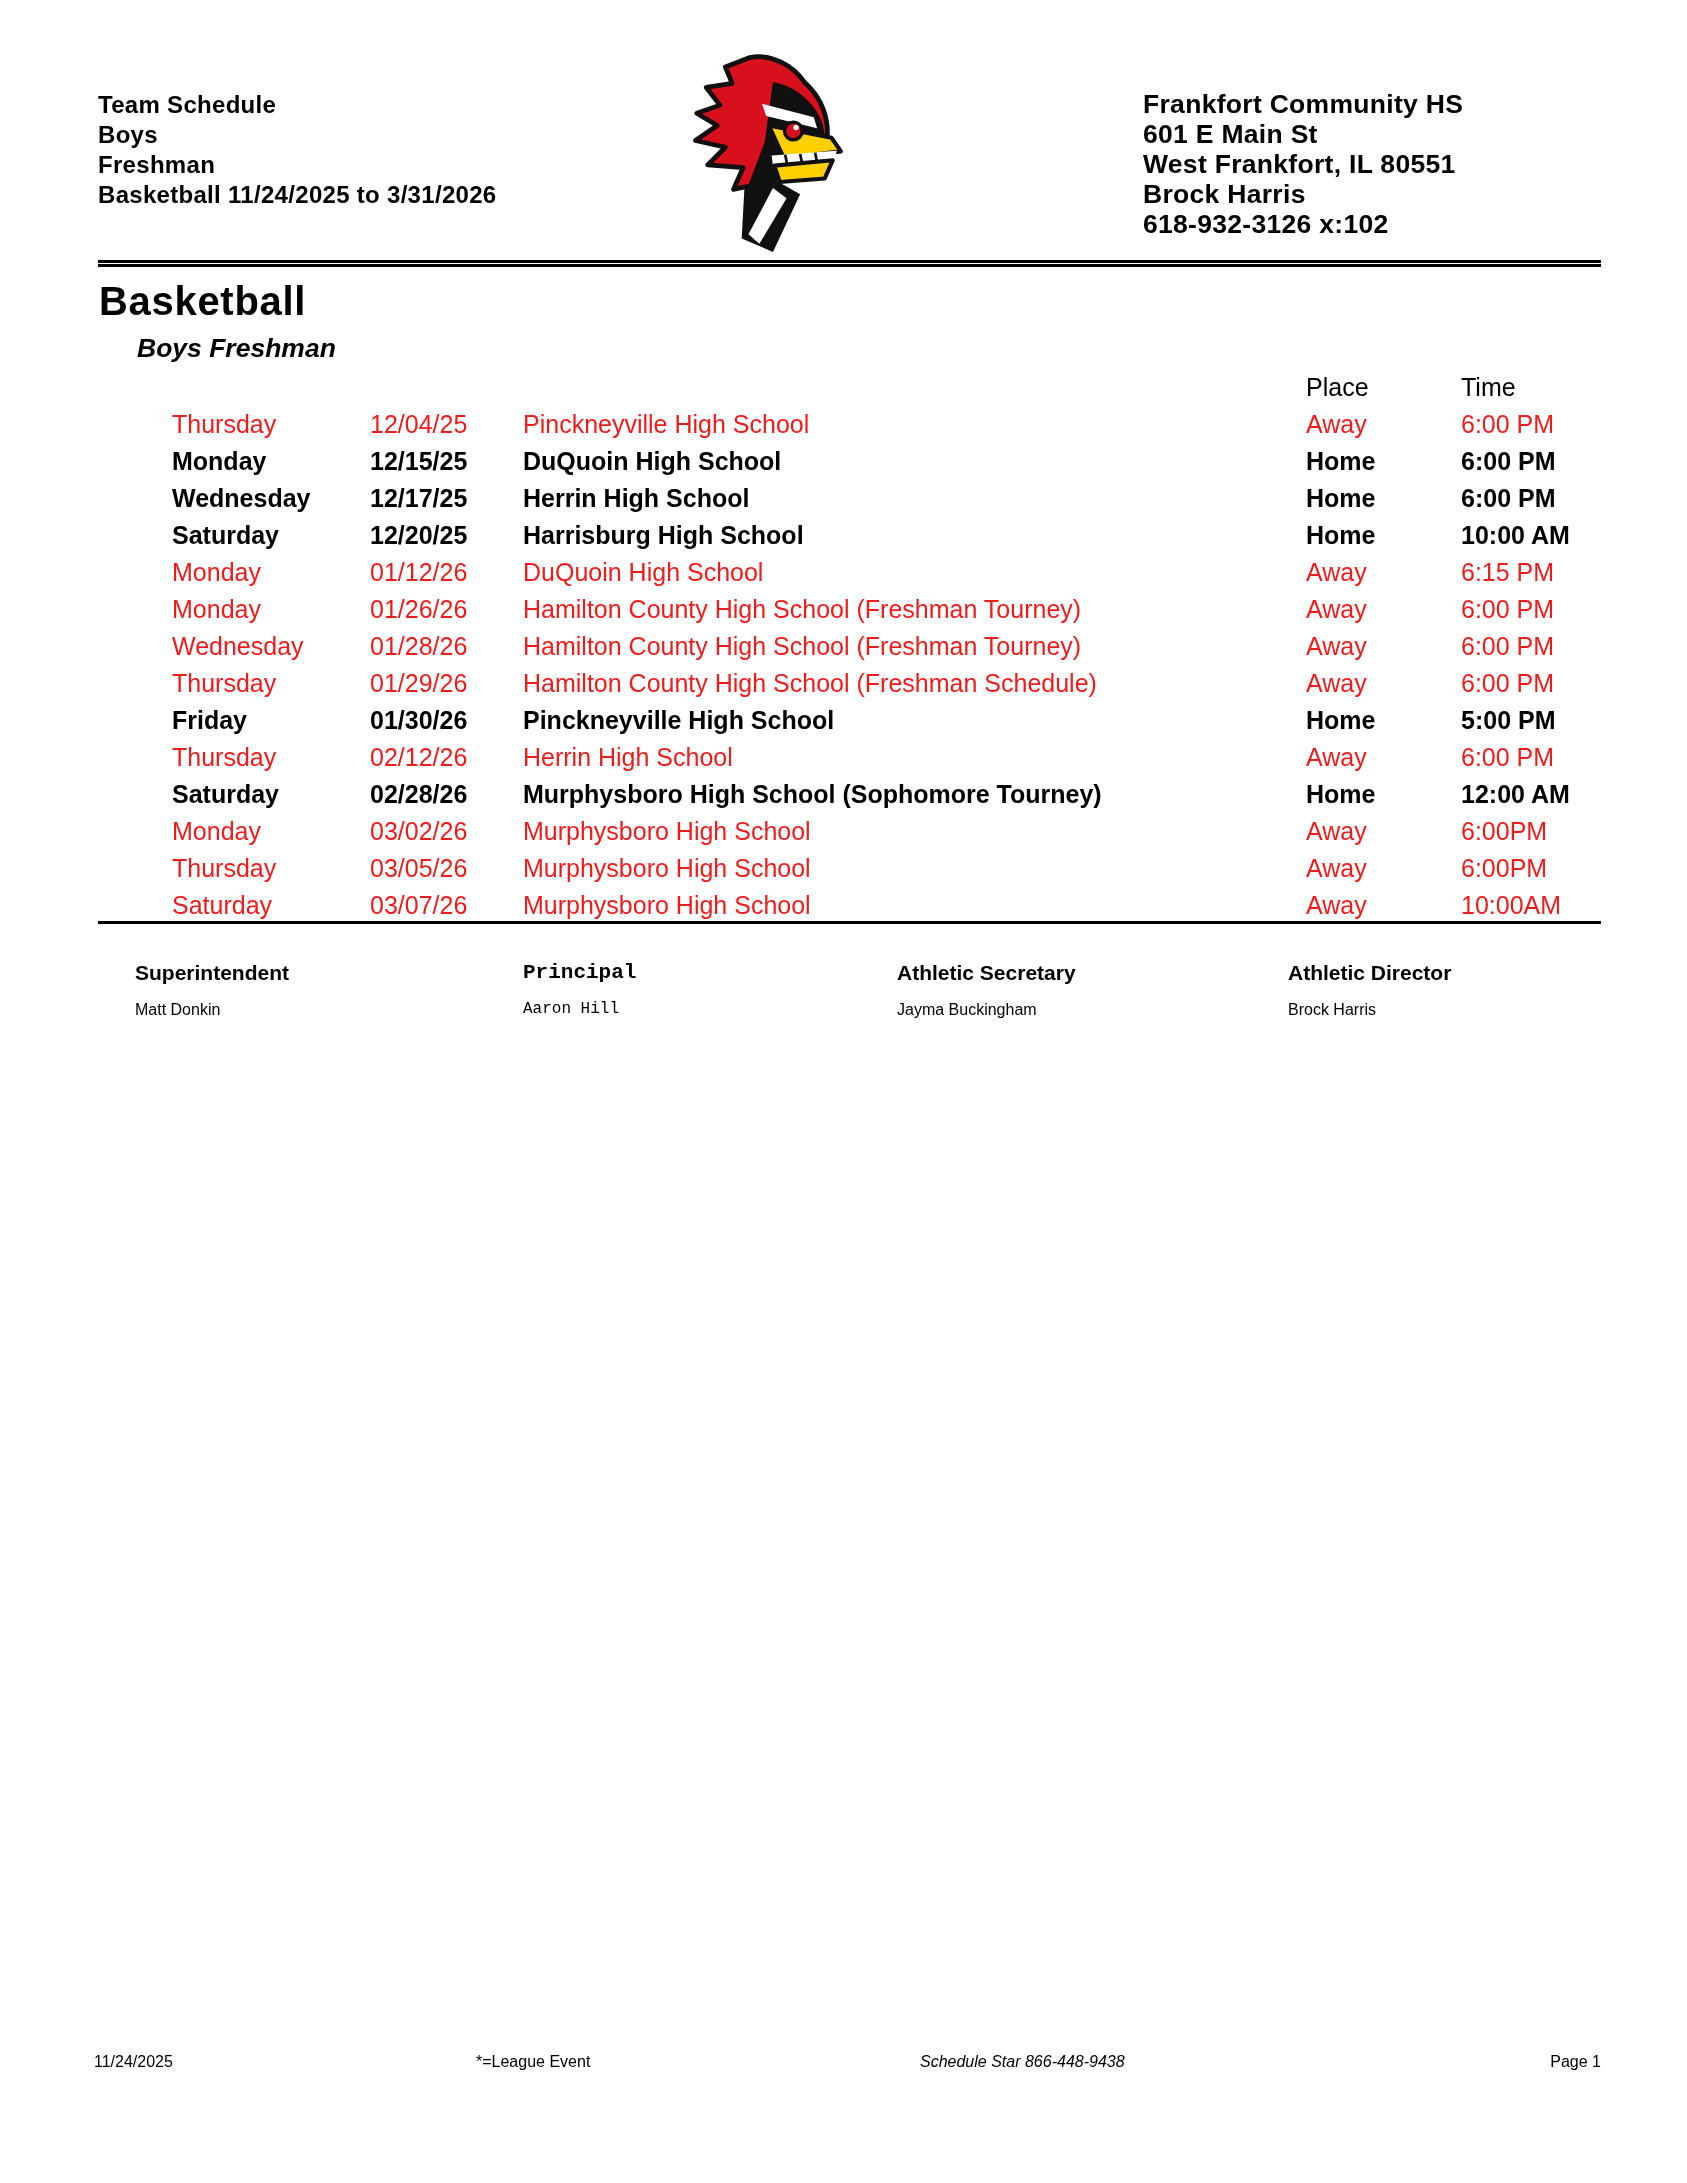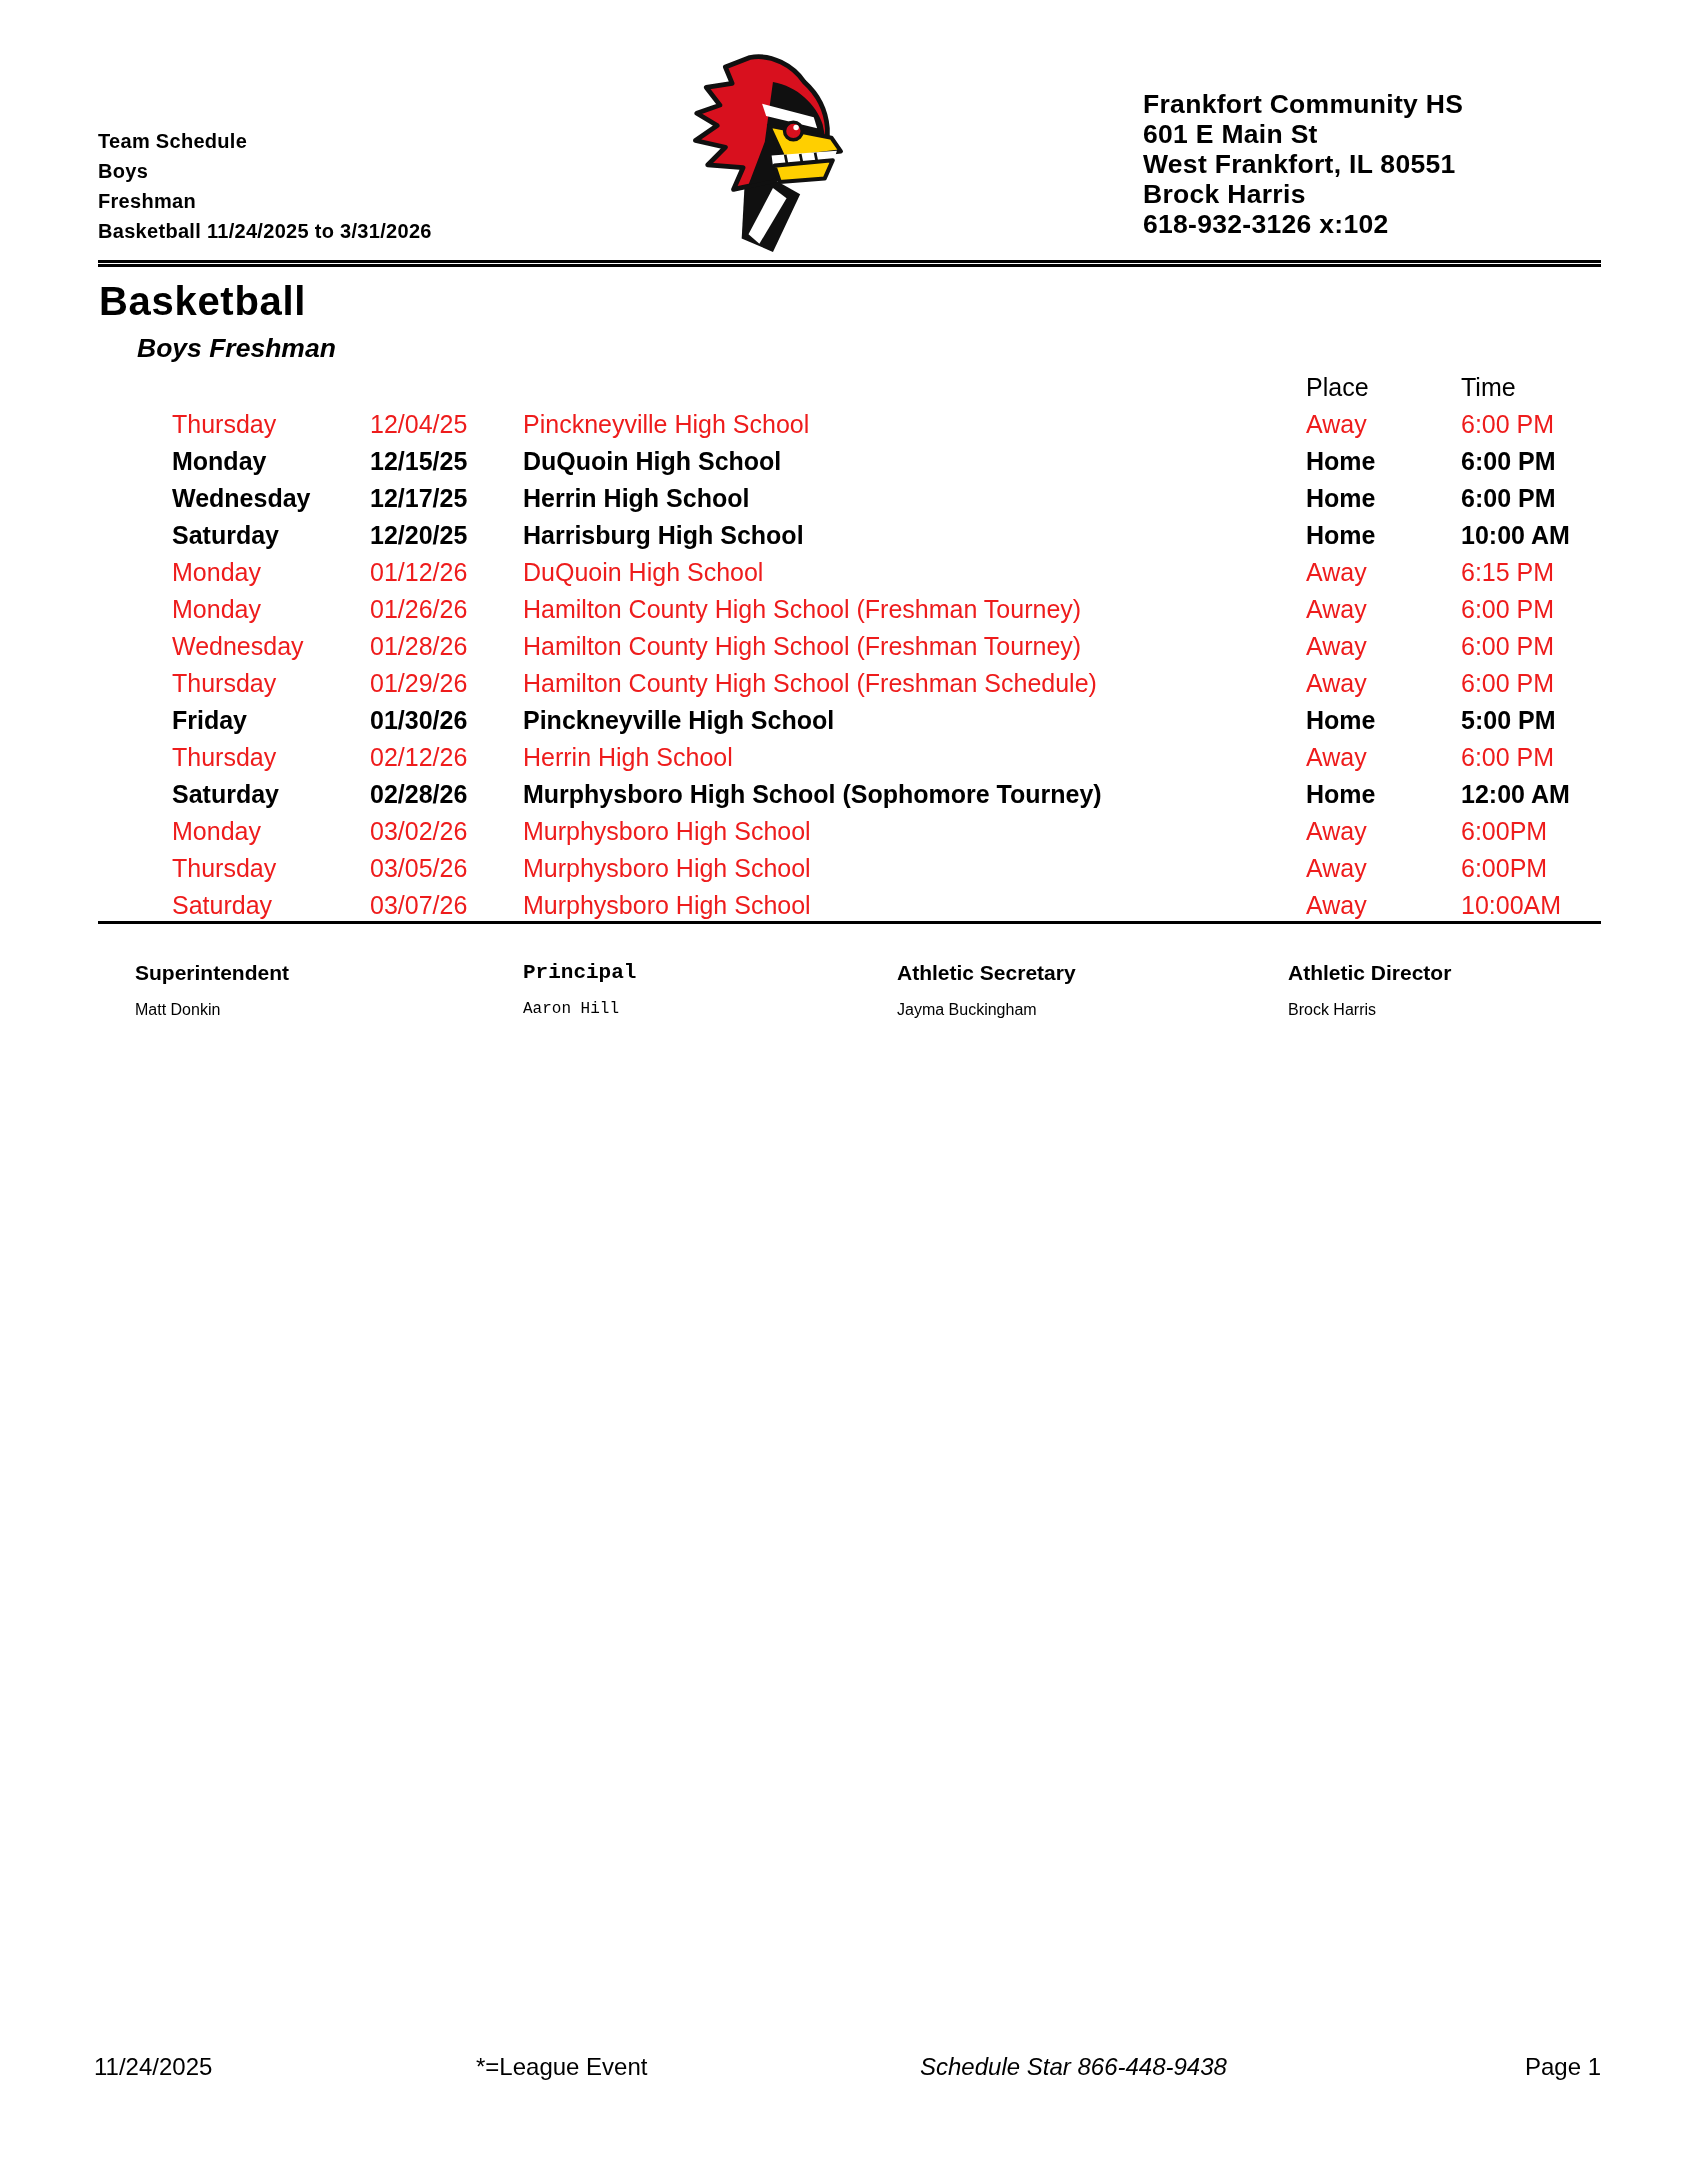--- a/index.html
+++ b/index.html
@@ -9,23 +9,22 @@
     font-family: "Liberation Sans", sans-serif;
     color: #000;
     position: relative;
     overflow: hidden;
   }
   .abs { position: absolute; }
 
   
   .header-left {
     left: 98px; top: 90px;
-    font-size: 20px; line-height: 30px; font-weight: bold;
+    font-size: 24px; line-height: 30px; font-weight: bold;
     letter-spacing: 0.3px;
-    margin-top: 36px;
   }
   .header-right {
     left: 1143px; top: 89px;
     font-size: 26.5px; line-height: 30px; font-weight: bold;
     letter-spacing: 0.3px;
   }
   .logo { left: 668px; top: 48px; width: 180px; height: 204px; }
 
   .rule-double {
     left: 98px; top: 260px; width: 1503px; height: 6.6px;
@@ -55,21 +54,21 @@
   .officials { left: 0; top: 961px; width: 1687px; height: 79px; }
   .official { position: absolute; top: 0; white-space: nowrap; }
   .official:nth-child(1) { left: 135px;  }
   .official:nth-child(2) { left: 523px; font-family: Liberation Mono, monospace;  }
   .official:nth-child(3) { left: 897px; }
   .official:nth-child(4) { left: 1288px; }
   .o-title { font-size: 21px; font-weight: bold; }
   .o-name  { font-size: 16px; margin-top: 16px; }
 
   
-  .footer { left: 0; top: 2053px; width: 1680px; height: 26.5px; font-size: 24px; }
+  .footer { left: 0; top: 2053px; width: 1680px; height: 26.5px; font-size: 16px; }
   .f-date   { position: absolute; left: 94px;  }
   .f-legend { position: absolute; left: 476px;  }
   .f-vendor { position: absolute; left: 920px; font-style: italic; }
   .f-page   { position: absolute; right: 79px; }
 </style>
 </head>
 <body>
 
 <div class="abs header-left">
   <div>Team Schedule</div>

